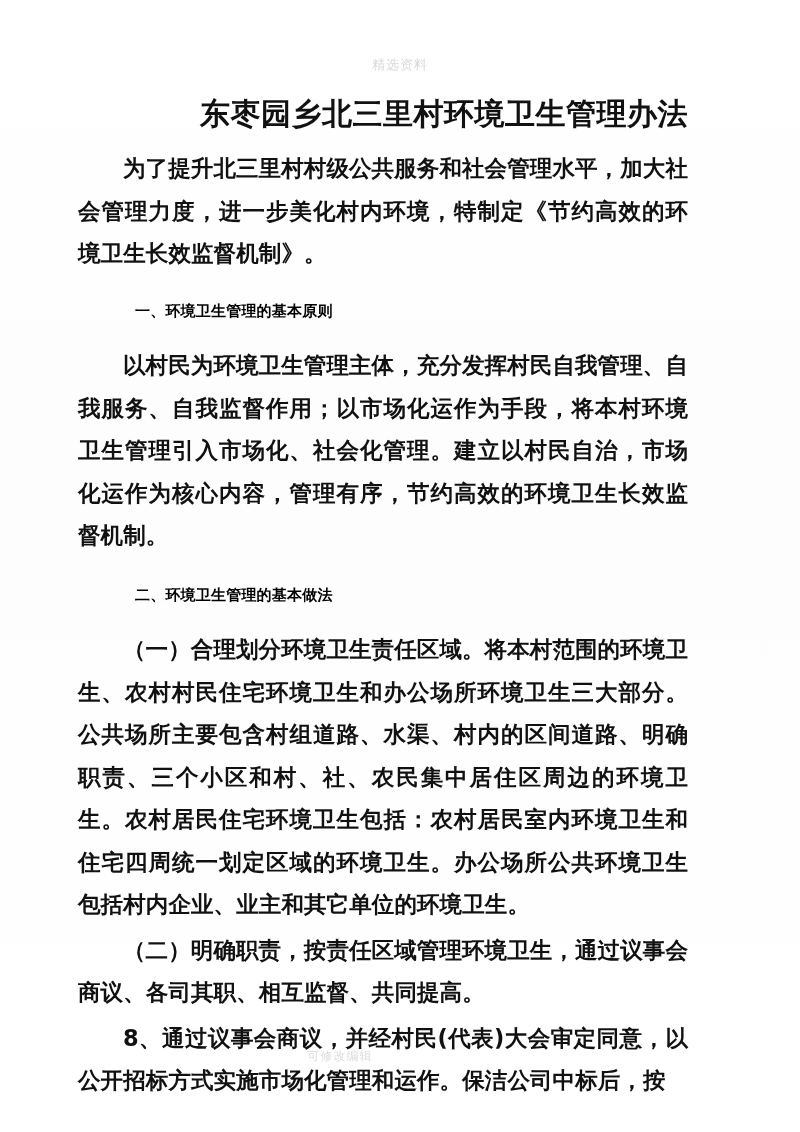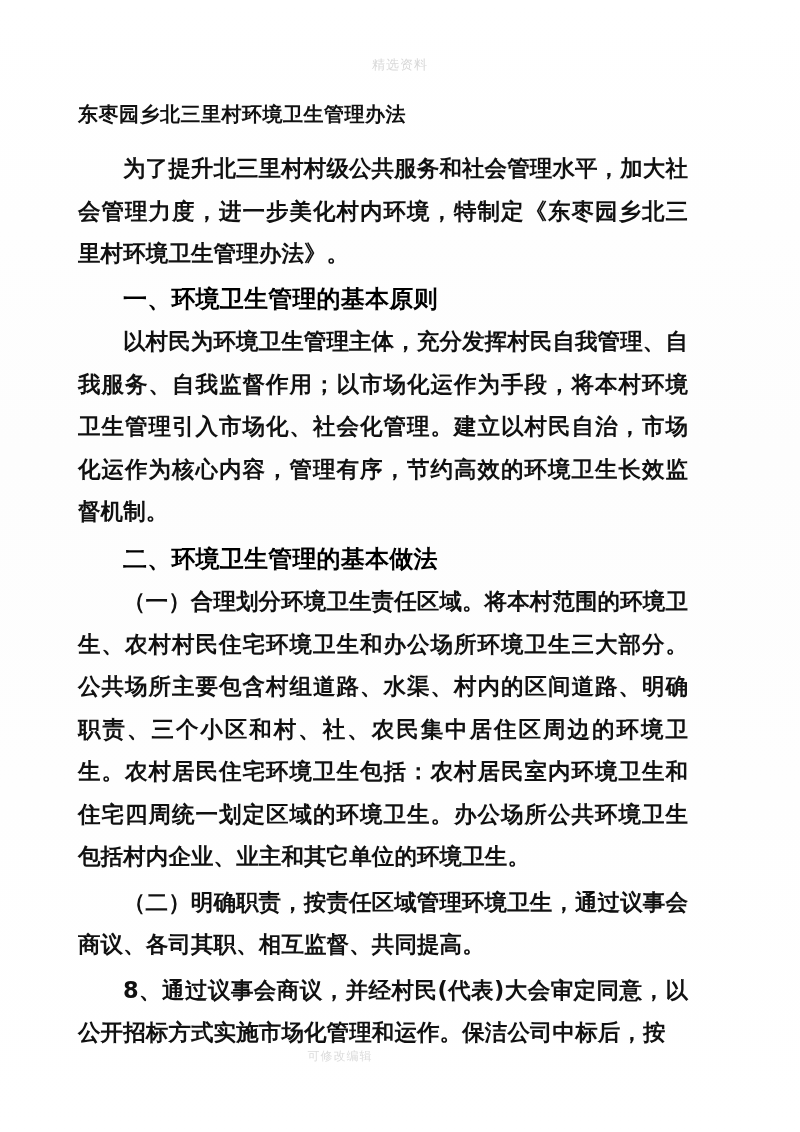--- a/index.html
+++ b/index.html
@@ -64,23 +64,23 @@
 
   .content {
     position: absolute;
     left: 78px;
     top: 92px;
     width: 610px;
     z-index: 2;
   }
 
   .doc-title {
-    font-size: 20px;
+    font-size: 30px;
     font-weight: bold;
-    text-align: left;
+    text-align: right;
     line-height: 44px;
     color: #111111;
     letter-spacing: 0.5px;
     margin: 0 0 8px 0;
     font-family: "DejaVu Sans", "Liberation Sans", sans-serif;
   }
 
   .para {
     font-size: 22.5px;
     line-height: 42.5px;
@@ -90,25 +90,25 @@
     margin: 0;
     letter-spacing: 0.1px;
     font-weight: 600;
   }
 
   .para.indent {
     text-indent: 45px;
   }
 
   .heading {
-    font-size: 24px;
+    font-size: 15px;
     line-height: 42.5px;
     font-weight: bold;
     color: #000000;
-    margin: 0;
+    margin: 12px;
     text-indent: 45px;
     letter-spacing: 0.2px;
   }
 
   
   .gap-sm { height: 3px; }
   .gap-md { height: 5px; }
 </style>
 </head>
 <body>
@@ -116,21 +116,21 @@
 <div class="page">
 
   <div class="watermark-header">精选资料</div>
 
   <div class="content">
 
     <h1 class="doc-title">东枣园乡北三里村环境卫生管理办法</h1>
 
     <div class="gap-sm"></div>
 
-    <p class="para indent">为了提升北三里村村级公共服务和社会管理水平，加大社会管理力度，进一步美化村内环境，特制定《东枣园乡北三里村环境卫生管理办法》。</p>
+    <p class="para indent">为了提升北三里村村级公共服务和社会管理水平，加大社会管理力度，进一步美化村内环境，特制定《节约高效的环境卫生长效监督机制》。</p>
 
     <div class="gap-sm"></div>
 
     <p class="heading">一、环境卫生管理的基本原则</p>
 
     <p class="para indent">以村民为环境卫生管理主体，充分发挥村民自我管理、自我服务、自我监督作用；以市场化运作为手段，将本村环境卫生管理引入市场化、社会化管理。建立以村民自治，市场化运作为核心内容，管理有序，节约高效的环境卫生长效监督机制。</p>
 
     <div class="gap-md"></div>
 
     <p class="heading">二、环境卫生管理的基本做法</p>

